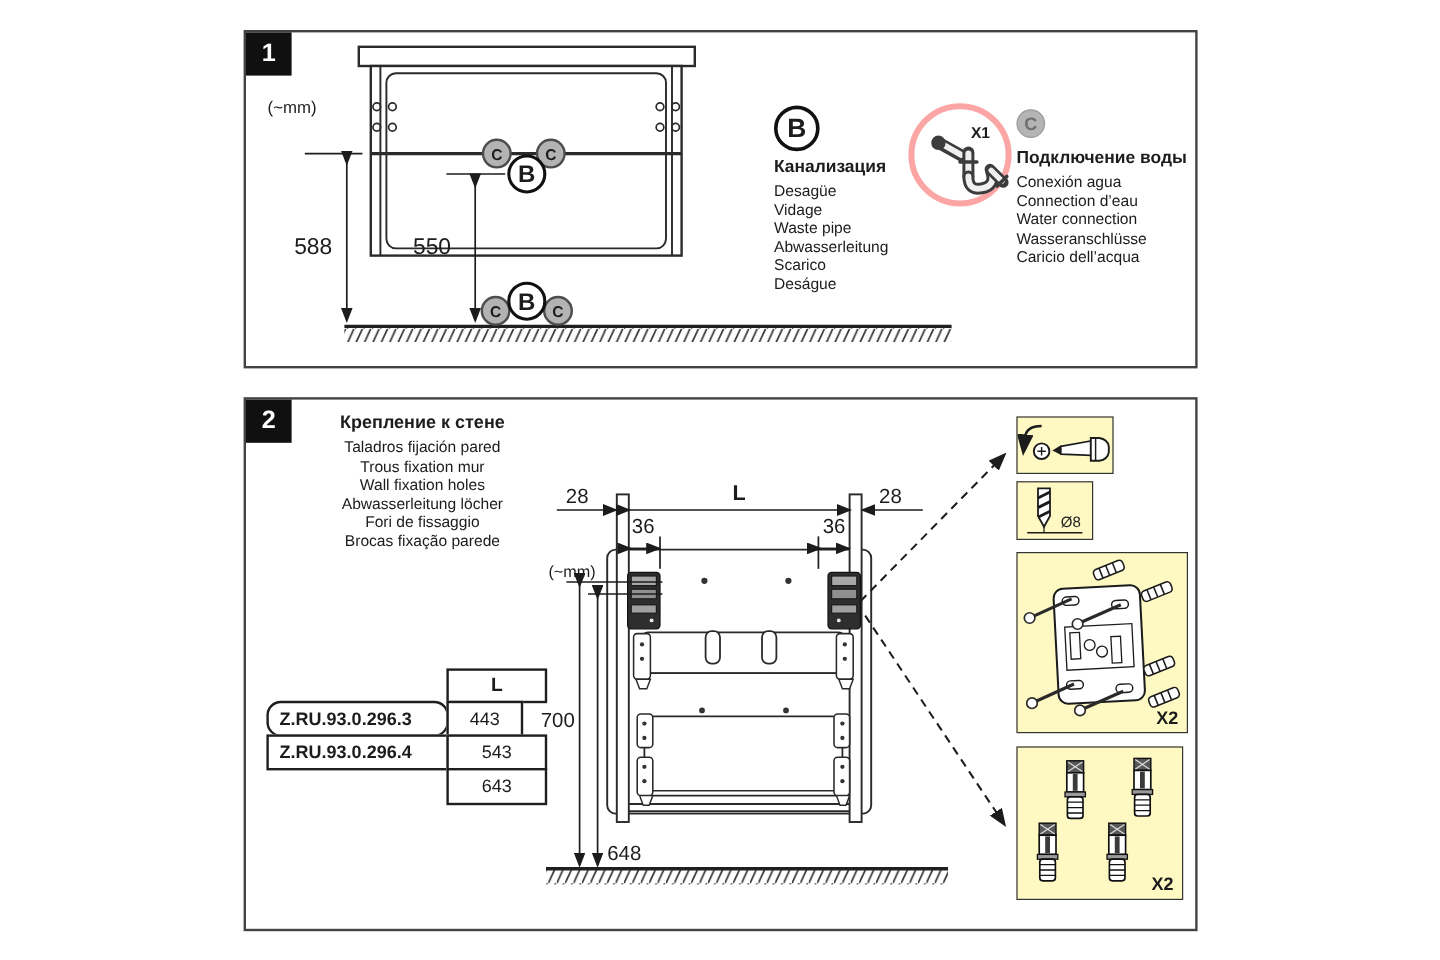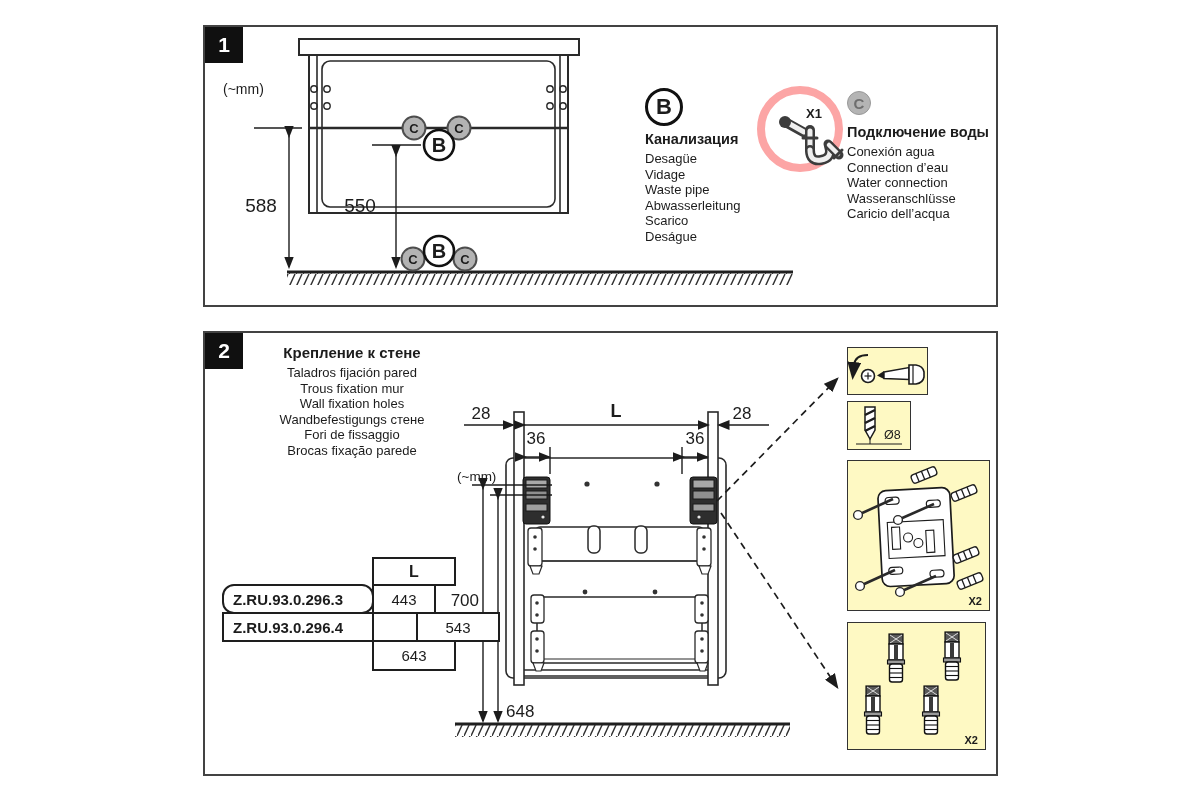--- a/index.html
+++ b/index.html
@@ -11,25 +11,25 @@
   .badge { position:absolute; left:0; top:0; width:38px; height:36px; background:#101010; color:#fff;
            font-weight:bold; font-size:21px; display:flex; align-items:center; justify-content:center; }
   .abs { position:absolute; }
   .units { font-size:14px; white-space:nowrap; }
   .legend-title { font-weight:bold; font-size:14.5px; margin-bottom:4px; white-space:nowrap; }
   .legend-line { font-size:13px; line-height:15.6px; white-space:nowrap; }
   .big-letter-circle { width:32px; height:32px; border:3px solid #111; border-radius:50%; background:#fff;
            display:flex; align-items:center; justify-content:center; font-weight:bold; font-size:22px; margin-bottom:5px; }
   .small-letter-circle { width:22px; height:22px; background:#b4b4b4; border:1px solid #999; border-radius:50%;
            display:flex; align-items:center; justify-content:center; font-weight:bold; font-size:15px; color:#6e6e6e; margin-bottom:9px; }
-  .x1-circle { position:absolute; width:86px; height:86px; border:8px solid #fca5a5; border-radius:50%; background:#fff; box-sizing:border-box; }
+  .x1-circle { position:absolute; width:86px; height:86px; border:5px solid #fca5a5; border-radius:50%; background:#fff; box-sizing:border-box; }
   .x1-label { position:absolute; right:13px; top:12px; font-weight:bold; font-size:13px; }
   .hdr2 { text-align:center; width:260px; }
   .detail-box { position:absolute; border:1.6px solid #333; background:#fef9c3; box-sizing:border-box; }
-  .qty { position:absolute; right:7px; bottom:3px; font-weight:bold; font-size:11px; }
+  .qty { position:absolute; right:7px; bottom:3px; font-weight:bold; font-size:15px; }
   .tbl-cell { position:absolute; border:2px solid #1e1e1e; background:#fff; box-sizing:border-box;
               display:flex; align-items:center; font-size:15px; }
   .tbl-head { justify-content:center; font-weight:bold; font-size:16px; }
   .tbl-label { padding-left:9px; font-weight:bold; }
   .tbl-val { justify-content:center; }
   svg text { font-family:"Liberation Sans", sans-serif; fill:#1c1c1c; }
 </style>
 </head>
 <body>
 
@@ -147,21 +147,21 @@
   </div>
 
   <div class="panel" id="panel2">
     <div class="badge">2</div>
 
     <div class="abs hdr2" style="left:17px; top:11px;">
       <div class="legend-title" style="font-size:15px;">Крепление к стене</div>
       <div class="legend-line">Taladros fijación pared</div>
       <div class="legend-line">Trous fixation mur</div>
       <div class="legend-line">Wall fixation holes</div>
-      <div class="legend-line">Wandbefestigungs стене</div>
+      <div class="legend-line">Abwasserleitung löcher</div>
       <div class="legend-line">Fori de fissaggio</div>
       <div class="legend-line">Brocas fixação parede</div>
     </div>
 
     <svg class="abs" style="left:0; top:0;" width="791" height="441" viewBox="0 0 791 441">
       <defs>
         <marker id="ar2" markerWidth="9" markerHeight="7" refX="7.5" refY="3.5" orient="auto">
           <path d="M0,0 L9,3.5 L0,7 z" fill="#1c1c1c"></path>
         </marker>
         <pattern id="hatch2" width="7" height="13" patternUnits="userSpaceOnUse">
@@ -269,21 +269,21 @@
         <line x1="512" y1="168" x2="632" y2="46" marker-end="url(#ar2)"></line>
         <line x1="516" y1="180" x2="632" y2="354" marker-end="url(#ar2)"></line>
       </g>
     </svg>
 
     <div class="abs" style="left:17px; top:224px; width:236px; height:116px;">
       <div class="tbl-cell tbl-head" style="left:150px; top:0; width:84px; height:29px;">L</div>
       <div class="tbl-cell tbl-label" style="left:0; top:27px; width:152px; height:30px;border-radius:12px;">Z.RU.93.0.296.3</div>
       <div class="tbl-cell tbl-val" style="left:150px; top:27px; width:64px; height:30px;">443</div>
       <div class="tbl-cell tbl-label" style="left:0; top:55px; width:152px; height:30px;">Z.RU.93.0.296.4</div>
-      <div class="tbl-cell tbl-val" style="left:150px; top:55px; width:84px; height:30px;margin-left:44px;">543</div>
+      <div class="tbl-cell tbl-val" style="left:150px; top:55px; width:84px; height:30px;">543</div>
       <div class="tbl-cell tbl-val" style="left:150px; top:83px; width:84px; height:31px;">643</div>
     </div>
 
     <div class="detail-box" style="left:642px; top:14px; width:81px; height:48px;">
       <svg width="78" height="45" viewBox="0 0 78 45">
         <path d="M6,17 q1,-10 14,-10" fill="none" stroke="#1c1c1c" stroke-width="2" marker-start="url(#ar3)"></path>
         <defs>
           <marker id="ar3" markerWidth="9" markerHeight="7" refX="1.5" refY="3.5" orient="auto-start-reverse">
             <path d="M0,0 L9,3.5 L0,7 z" fill="#1c1c1c"></path>
           </marker>

